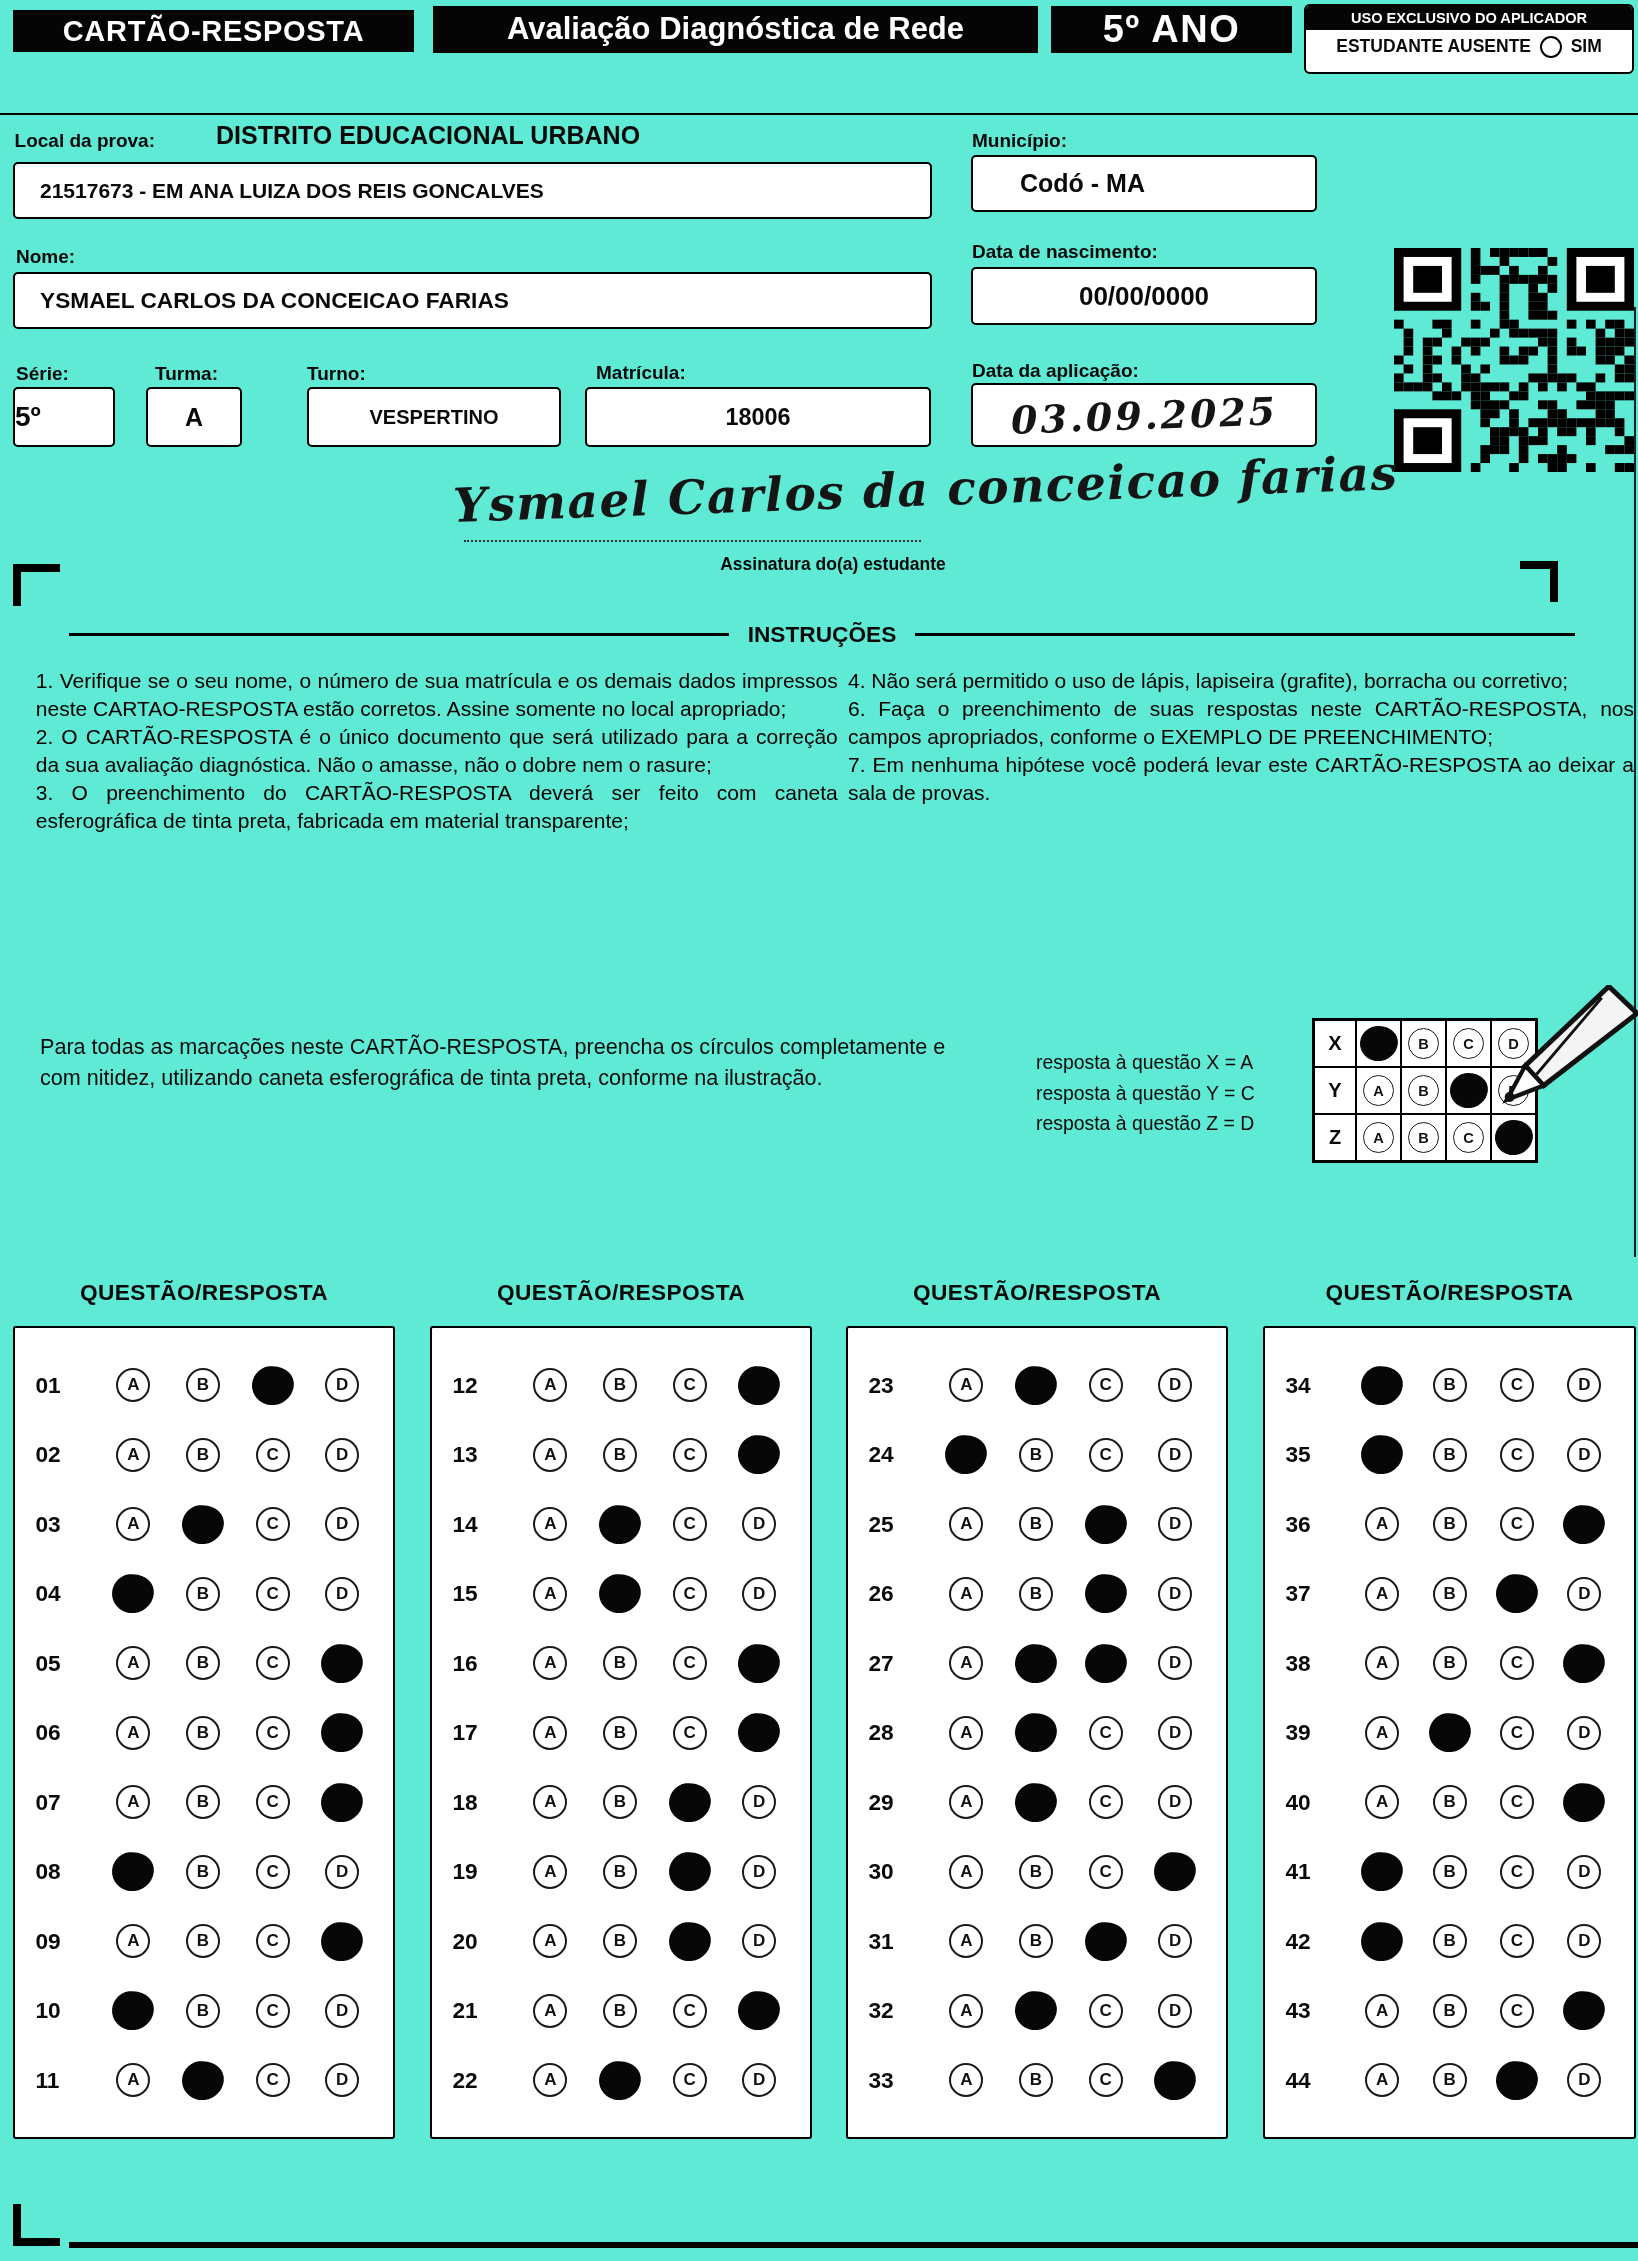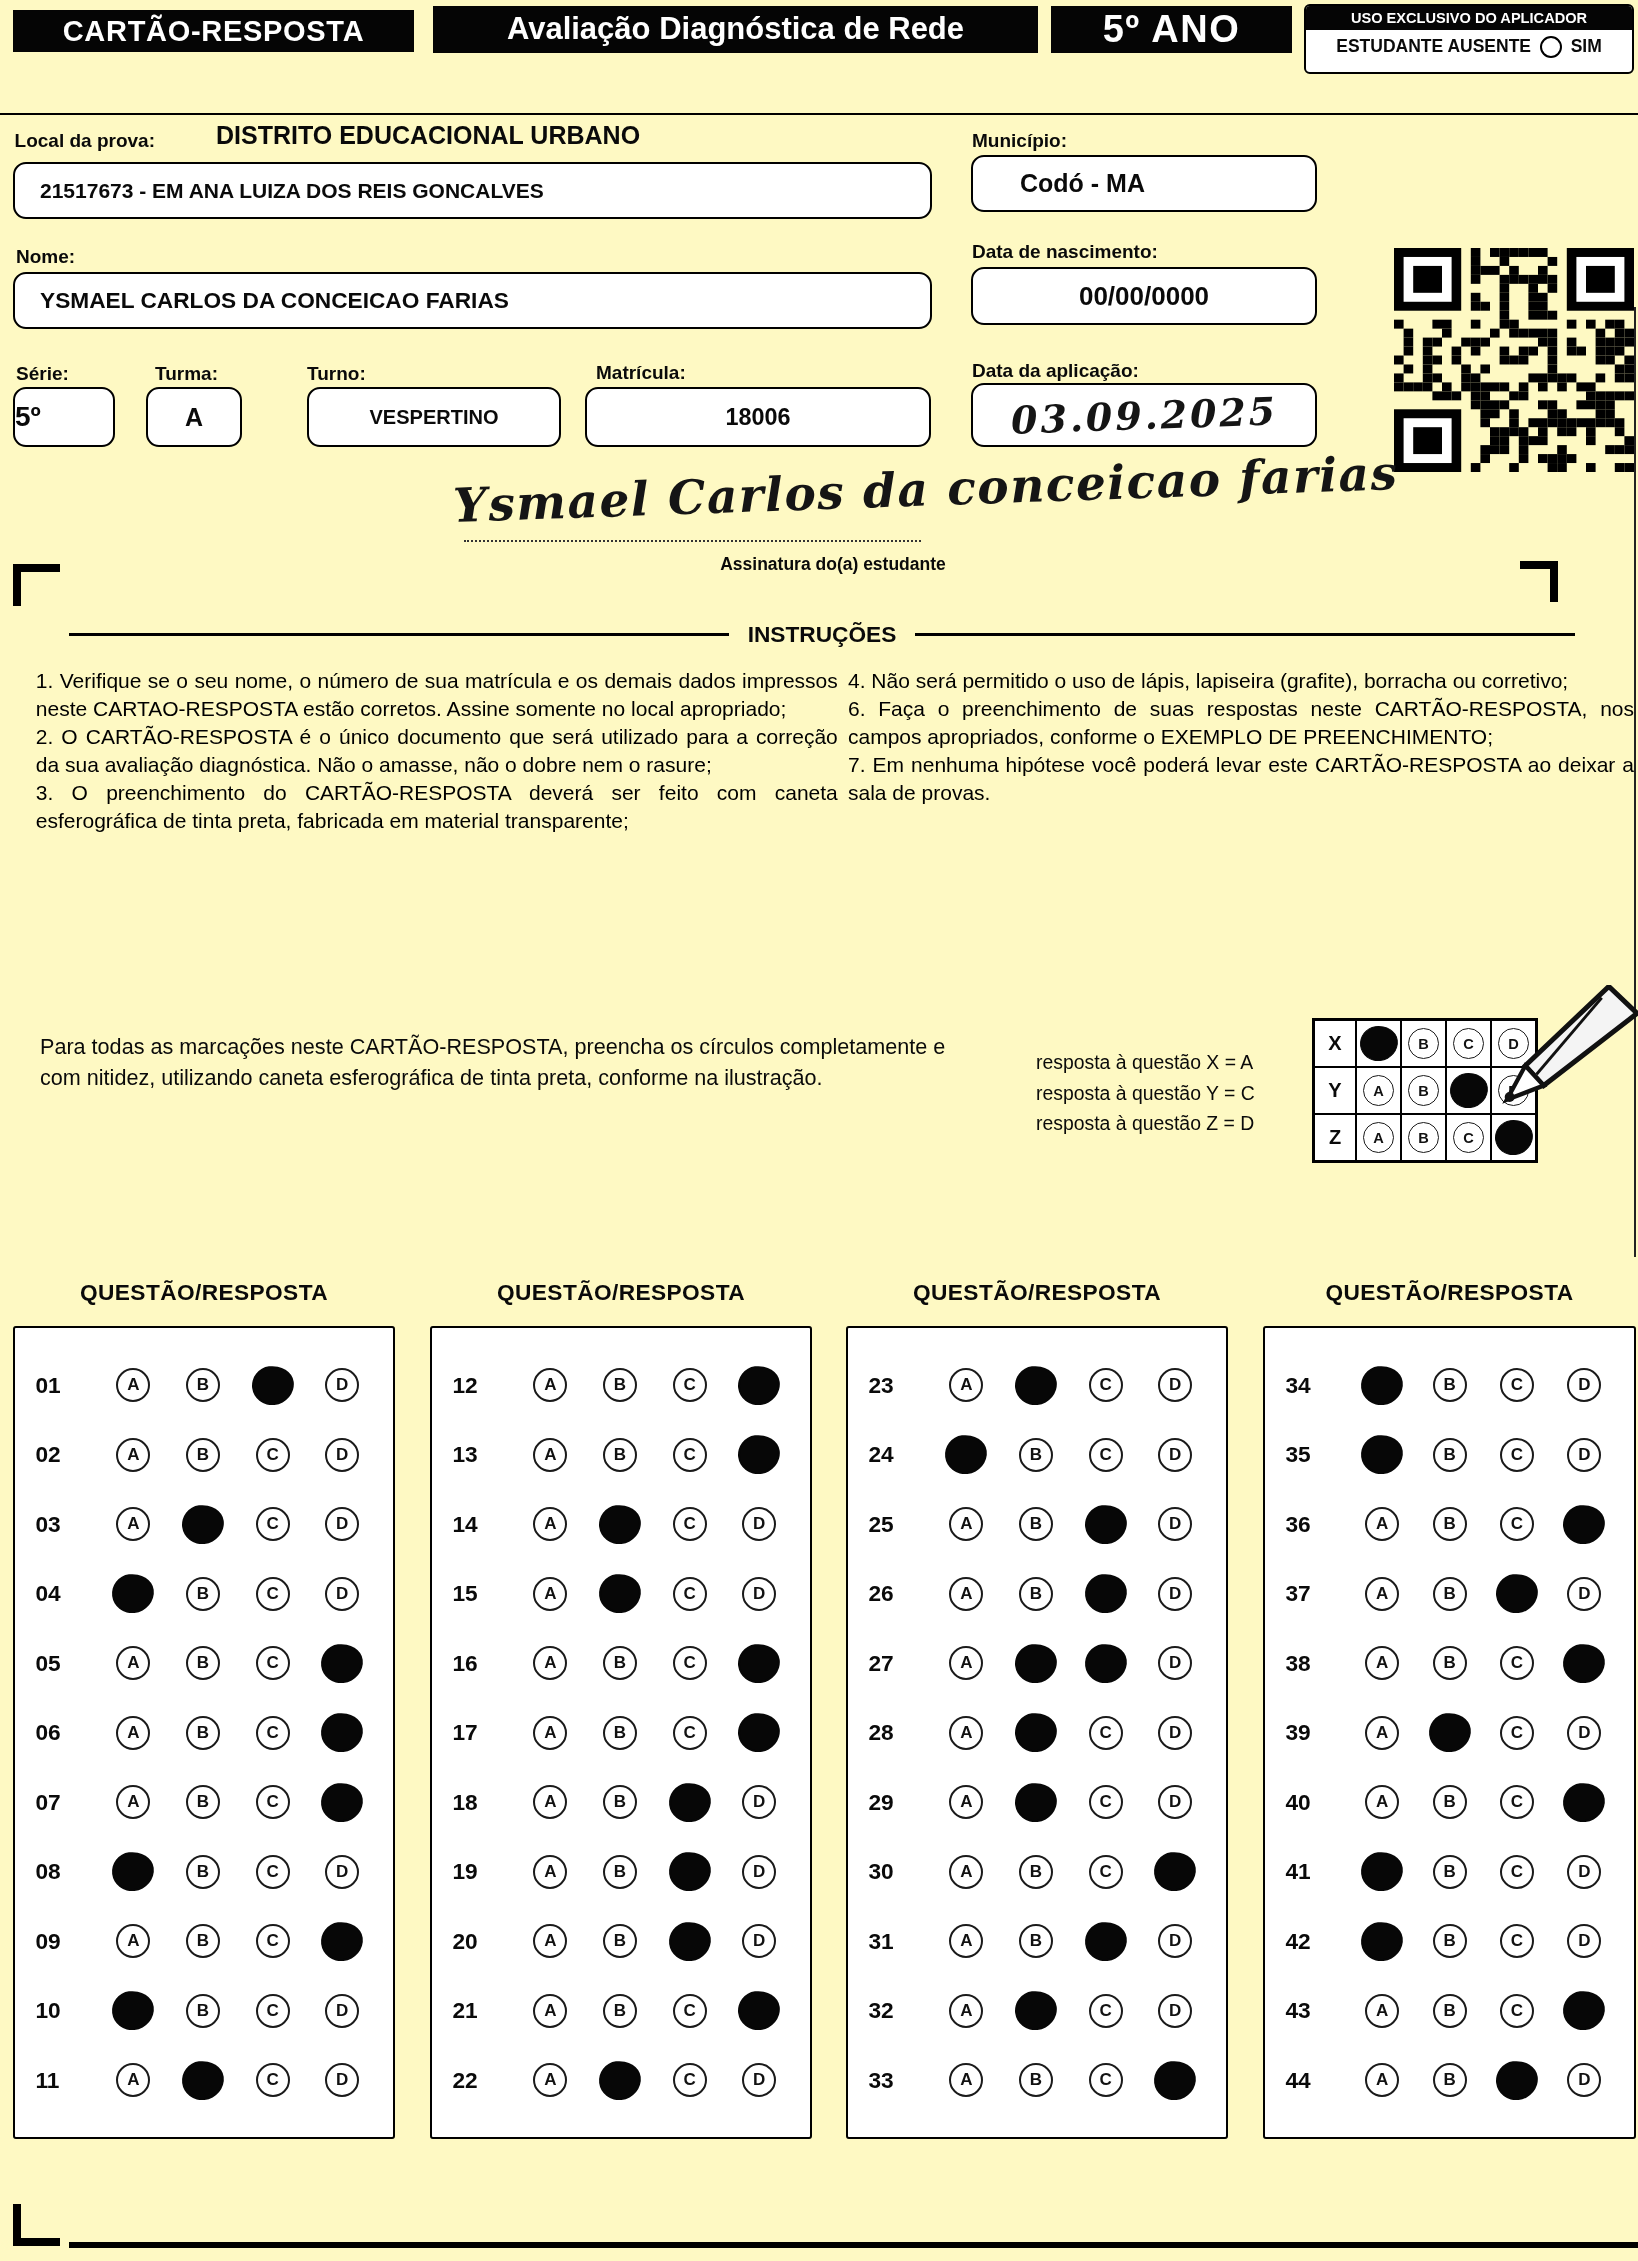--- a/index.html
+++ b/index.html
@@ -1,35 +1,35 @@
 <!DOCTYPE html>
 <html style="font-size:11.7px"><head>
 <meta charset="utf-8">
 <style>
   * { margin:0; padding:0; box-sizing:border-box; }
   body { background:#e8e8e8; font-family:"Liberation Sans", sans-serif; }
-  .sheet { position:relative; width:1639px; height:2261px; background:#fef9c3; color:#0a0a0a; margin:0 auto; overflow:hidden; }
+  .sheet { position:relative; width:1639px; height:2261px; background:#5eead4; color:#0a0a0a; margin:0 auto; overflow:hidden; }
 
   
   .blackbox { position:absolute; background:#050505; color:#fff; display:flex; align-items:center; justify-content:center; font-weight:bold; }
   #box-card-title { left:13px; top:10.2px; width:401px; height:42px; font-size:29px; letter-spacing:0.7px; }
   #box-exam-title { left:433px; top:5.8px; width:605px; height:47px; font-size:31px; }
   #box-grade { left:1051px; top:5.8px; width:241px; height:47px; font-size:38px; letter-spacing:1.5px; }
   #applicator { position:absolute; left:1304px; top:4.4px; width:330px; height:70px; border:2.2px solid #000; border-radius:5.8px; overflow:hidden; background:#fff; }
   #applicator .bar { background:#050505; color:#fff; font-size:14.6px; font-weight:bold; text-align:center; padding:3.7px 0; }
   #applicator .rowx { display:flex; justify-content:center; gap:8.8px; font-size:17.5px; font-weight:bold; padding:6.6px 0; }
   .small-circle { width:22px; height:22px; border:2.2px solid #000; border-radius:50%; display:inline-block; background:#fff; }
 
   .hline { position:absolute; background:#000; }
   #rule-top { left:0; top:113px; width:1639px; height:2.2px; }
   #rule-bottom { left:69px; top:2242px; width:1569px; height:5.8px; }
   #edge-right { left:1634px; top:307px; width:2.2px; height:950px; background:#222; position:absolute; }
 
   .lab { position:absolute; font-weight:bold; font-size:19px; }
-  .vbox { position:absolute; border:2.2px solid #000; border-radius:13px; display:flex; align-items:center; font-weight:bold; background:#fff; }
+  .vbox { position:absolute; border:2.2px solid #000; border-radius:5px; display:flex; align-items:center; font-weight:bold; background:#fff; }
   #local-value { position:absolute; left:216px; top:121px; font-weight:bold; font-size:25px; }
   #school-box { left:13px; top:162px; width:919px; height:57px; font-size:21px; padding-left:25px; }
   #municipio-box { left:971px; top:155px; width:346px; height:57px; font-size:25px; padding-left:47px; }
   #nome-box { left:13px; top:272px; width:919px; height:57px; font-size:22.7px; padding-left:25px; }
   #nascimento-box { left:971px; top:267px; width:346px; height:58px; font-size:26px; justify-content:center; }
   #serie-box { left:13px; top:387px; width:102px; height:60px; font-size:28px; justify-content:flex-start; }
   #turma-box { left:146px; top:387px; width:96px; height:60px; font-size:25px; justify-content:center; }
   #turno-box { left:307px; top:387px; width:254px; height:60px; font-size:20px; justify-content:center; }
   #matricula-box { left:585px; top:387px; width:346px; height:60px; font-size:23.4px; justify-content:center; }
   #aplicacao-box { left:971px; top:383px; width:346px; height:64px; justify-content:center; }

